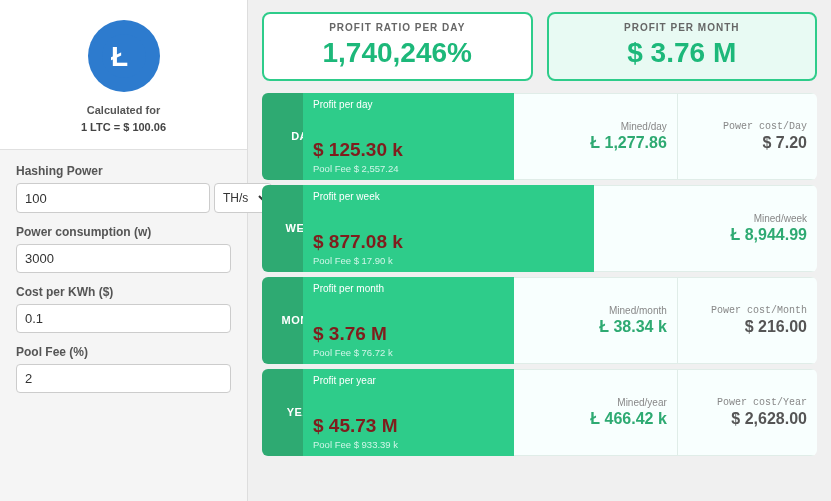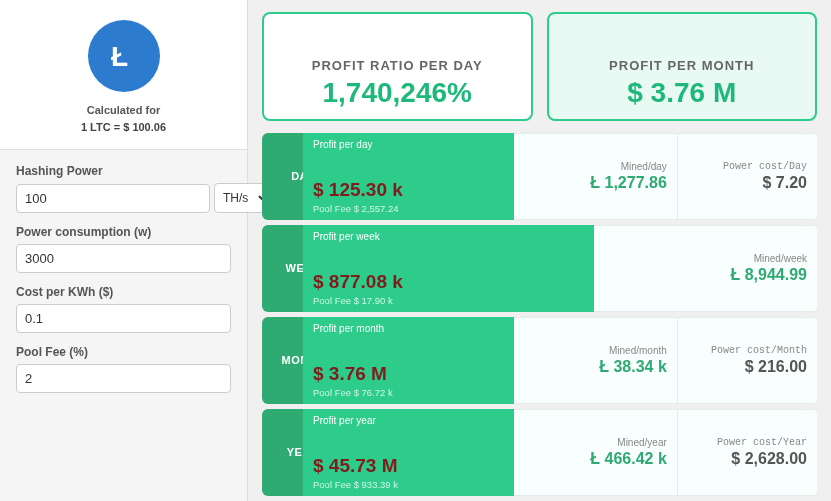--- a/index.html
+++ b/index.html
@@ -72,21 +72,20 @@
       margin-bottom: 5px;
       margin-top: 12px;
       font-weight: 600;
     }
     .field-label:first-child {
       margin-top: 0;
     }
     .input-row {
       display: flex;
       gap: 4px;
-      align-items: flex-end;
     }
     .input-box {
       border: 1px solid #ccc;
       border-radius: 4px;
       padding: 6px 8px;
       font-size: 13px;
       color: #333;
       background: white;
       flex: 1;
       outline: none;
@@ -120,27 +119,26 @@
       border: 2px solid #2ecc8a;
       border-radius: 8px;
       padding: 8px 16px 10px 16px;
       text-align: center;
       background: white;
     }
     .stat-card.highlighted {
       background: #e8faf3;
     }
     .stat-card-label {
-      font-size: 13px;
+      font-size: 10px;
       font-weight: bold;
       color: #666;
       letter-spacing: 1px;
       text-transform: uppercase;
       margin-bottom: 4px;
-      margin-top: 36px;
     }
     .stat-card-value {
       font-size: 28px;
       font-weight: bold;
       color: #1db87a;
     }
     
     .data-rows {
       display: flex;
       flex-direction: column;

